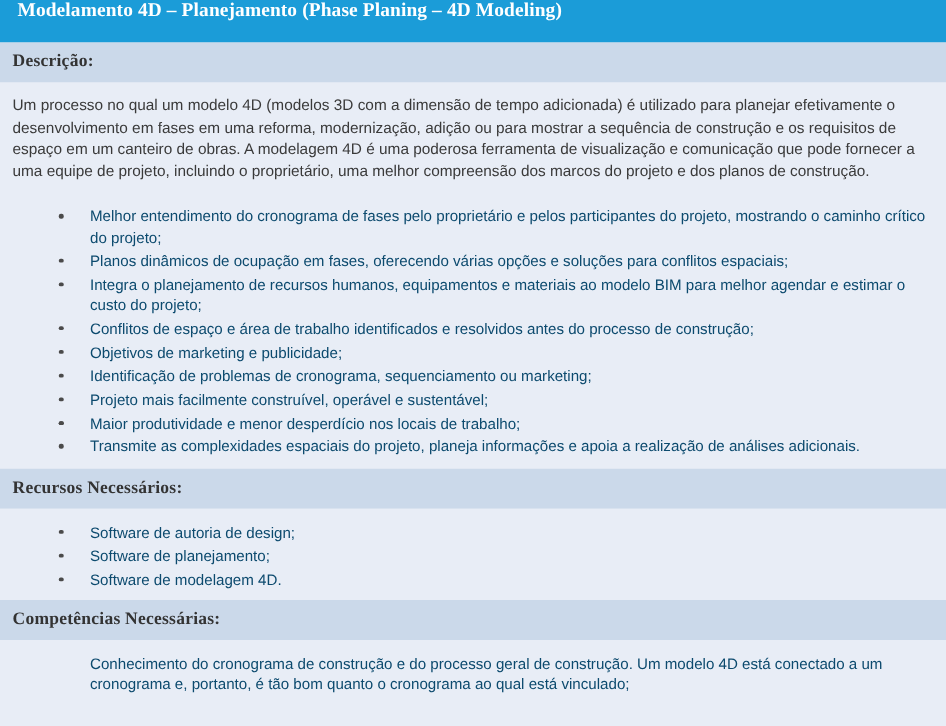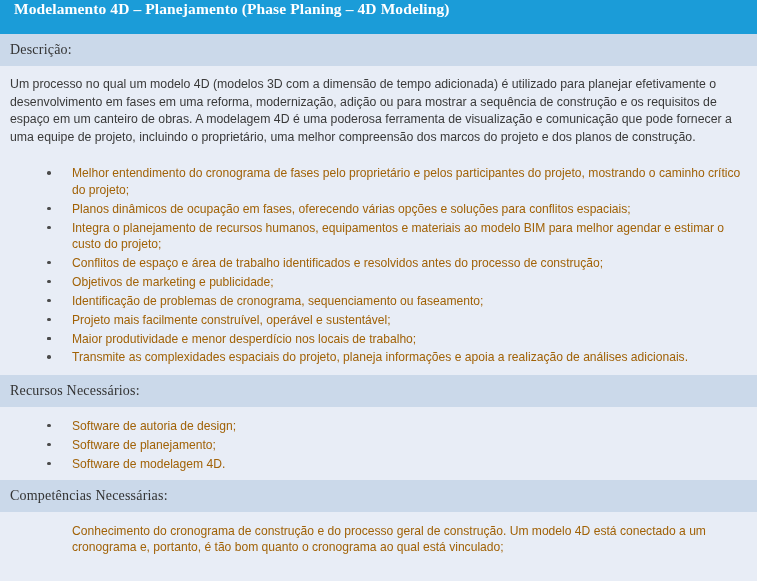--- a/index.html
+++ b/index.html
@@ -41,21 +41,21 @@
     background: #cbd9ea;
     min-height: 32px;
     display: flex;
     align-items: center;
     padding: 0 0 0 10px;
     box-sizing: border-box;
   }
   .section-head .head-text {
     color: #333333;
     font-family: "Liberation Serif", serif;
-    font-weight: normal;
+    font-weight: bold;
     font-size: 14px;
     letter-spacing: 0.2px;
   }
   .section-body {
     background: #e8edf6;
     padding: 9px 12px 9px 10px;
     box-sizing: border-box;
   }
   .para {
     color: #3a3a3a;
@@ -65,21 +65,21 @@
     margin: 0;
   }
   ul.bullets {
     list-style: none;
     margin: 0;
     padding: 0;
   }
   ul.bullets > li {
     position: relative;
     padding-left: 62px;
-    color: #a16207;
+    color: #0c4a6e;
     font-size: 12.1px;
     line-height: 16.4px;
     margin: 0 0 2.5px 0;
   }
   ul.bullets > li:last-child {
     margin-bottom: 0;
   }
   ul.bullets > li .bullet-dot {
     position: absolute;
     left: 37px;
@@ -111,21 +111,21 @@
     <p class="para">Um processo no qual um modelo 4D (modelos 3D com a dimensão de tempo adicionada) é utilizado para planejar efetivamente o desenvolvimento em fases em uma reforma, modernização, adição ou para mostrar a sequência de construção e os requisitos de espaço em um canteiro de obras. A modelagem 4D é uma poderosa ferramenta de visualização e comunicação que pode fornecer a uma equipe de projeto, incluindo o proprietário, uma melhor compreensão dos marcos do projeto e dos planos de construção.</p>
   </div>
 
   <div class="section-body sec-value-body">
     <ul class="bullets">
       <li><span class="bullet-dot"></span><span>Melhor entendimento do cronograma de fases pelo proprietário e pelos participantes do projeto, mostrando o caminho crítico do projeto;</span></li>
       <li><span class="bullet-dot"></span><span>Planos dinâmicos de ocupação em fases, oferecendo várias opções e soluções para conflitos espaciais;</span></li>
       <li><span class="bullet-dot"></span><span>Integra o planejamento de recursos humanos, equipamentos e materiais ao modelo BIM para melhor agendar e estimar o custo do projeto;</span></li>
       <li><span class="bullet-dot"></span><span>Conflitos de espaço e área de trabalho identificados e resolvidos antes do processo de construção;</span></li>
       <li><span class="bullet-dot"></span><span>Objetivos de marketing e publicidade;</span></li>
-      <li><span class="bullet-dot"></span><span>Identificação de problemas de cronograma, sequenciamento ou faseamento;</span></li>
+      <li><span class="bullet-dot"></span><span>Identificação de problemas de cronograma, sequenciamento ou marketing;</span></li>
       <li><span class="bullet-dot"></span><span>Projeto mais facilmente construível, operável e sustentável;</span></li>
       <li><span class="bullet-dot"></span></li>
       <li><span class="bullet-dot"></span><span>Maior produtividade e menor desperdício nos locais de trabalho;</span></li>
       <li><span class="bullet-dot"></span><span>Transmite as complexidades espaciais do projeto, planeja informações e apoia a realização de análises adicionais.</span></li>
     </ul>
   </div>
 
   <div class="section-head">
     <span class="head-text">Recursos Necessários:</span>
   </div>

